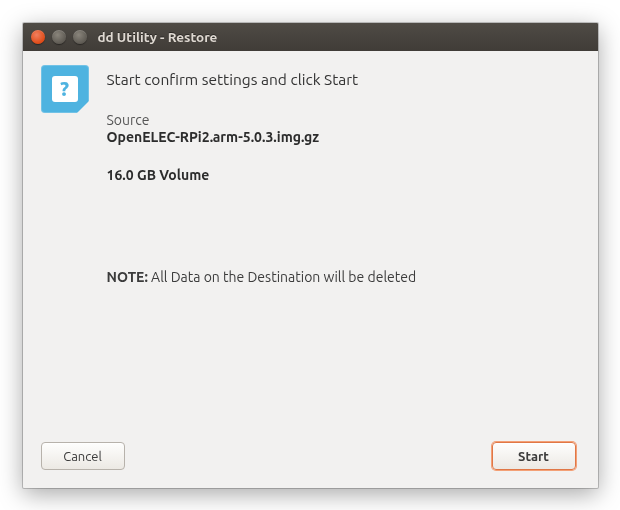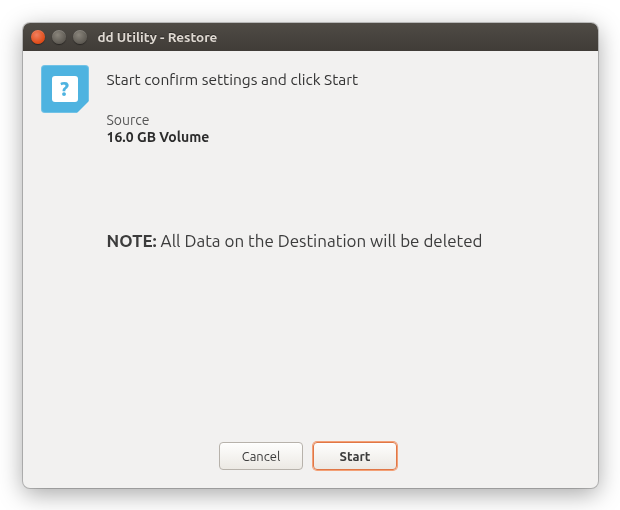--- a/index.html
+++ b/index.html
@@ -12,21 +12,21 @@
     font-family: "Ubuntu", "Liberation Sans", "DejaVu Sans", sans-serif;
     font-size: 14px;
     color: #3c3c3c;
     display: flex;
     align-items: center;
     justify-content: center;
   }
   .window {
     width: 575px;
     height: 465px;
-    border-radius: 7px;
+    border-radius: 1px;
     overflow: hidden;
     box-shadow: 0 6px 24px rgba(0,0,0,0.35), 0 0 0 1px rgba(0,0,0,0.2);
     background: #f2f1f0;
     display: flex;
     flex-direction: column;
   }
   .titlebar {
     height: 28px;
     background: linear-gradient(to bottom, #4f4b45 0%, #403c37 100%);
     display: flex;
@@ -113,28 +113,28 @@
     color: #555;
     margin-bottom: 1px;
   }
   .val {
     font-size: 14px;
     font-weight: 700;
     color: #2c2c2c;
     margin-bottom: 22px;
   }
   .note {
-    font-size: 17px;
+    font-size: 14px;
     color: #3c3c3c;
     margin-top: 64px;
   }
   .note b { font-weight: 700; }
   .buttons {
     display: flex;
-    justify-content: center;
+    justify-content: space-between;
     gap: 10px;
     padding: 6px 4px 4px 0;
   }
   .btn {
     min-width: 84px;
     height: 28px;
     padding: 0 18px;
     border: 1px solid #b7b2ab;
     border-radius: 4px;
     background: linear-gradient(to bottom, #fefefd 0%, #ece9e4 100%);
@@ -165,20 +165,21 @@
     <div class="mainrow">
       <div class="iconcol">
         <div class="qicon">
           <div class="inner">?</div>
         </div>
       </div>
       <div class="bodycol">
         <div class="heading">Start confirm settings and click Start</div>
 
         <div class="lbl">Source</div>
+        <div class="val">OpenELEC-RPi2.arm-5.0.3.img.gz</div>
 
         <div class="val">16.0 GB Volume</div>
 
         <div class="note">
           <b>NOTE:</b><span> All Data on the Destination will be deleted</span>
         </div>
       </div>
     </div>
 
     <div class="buttons">

